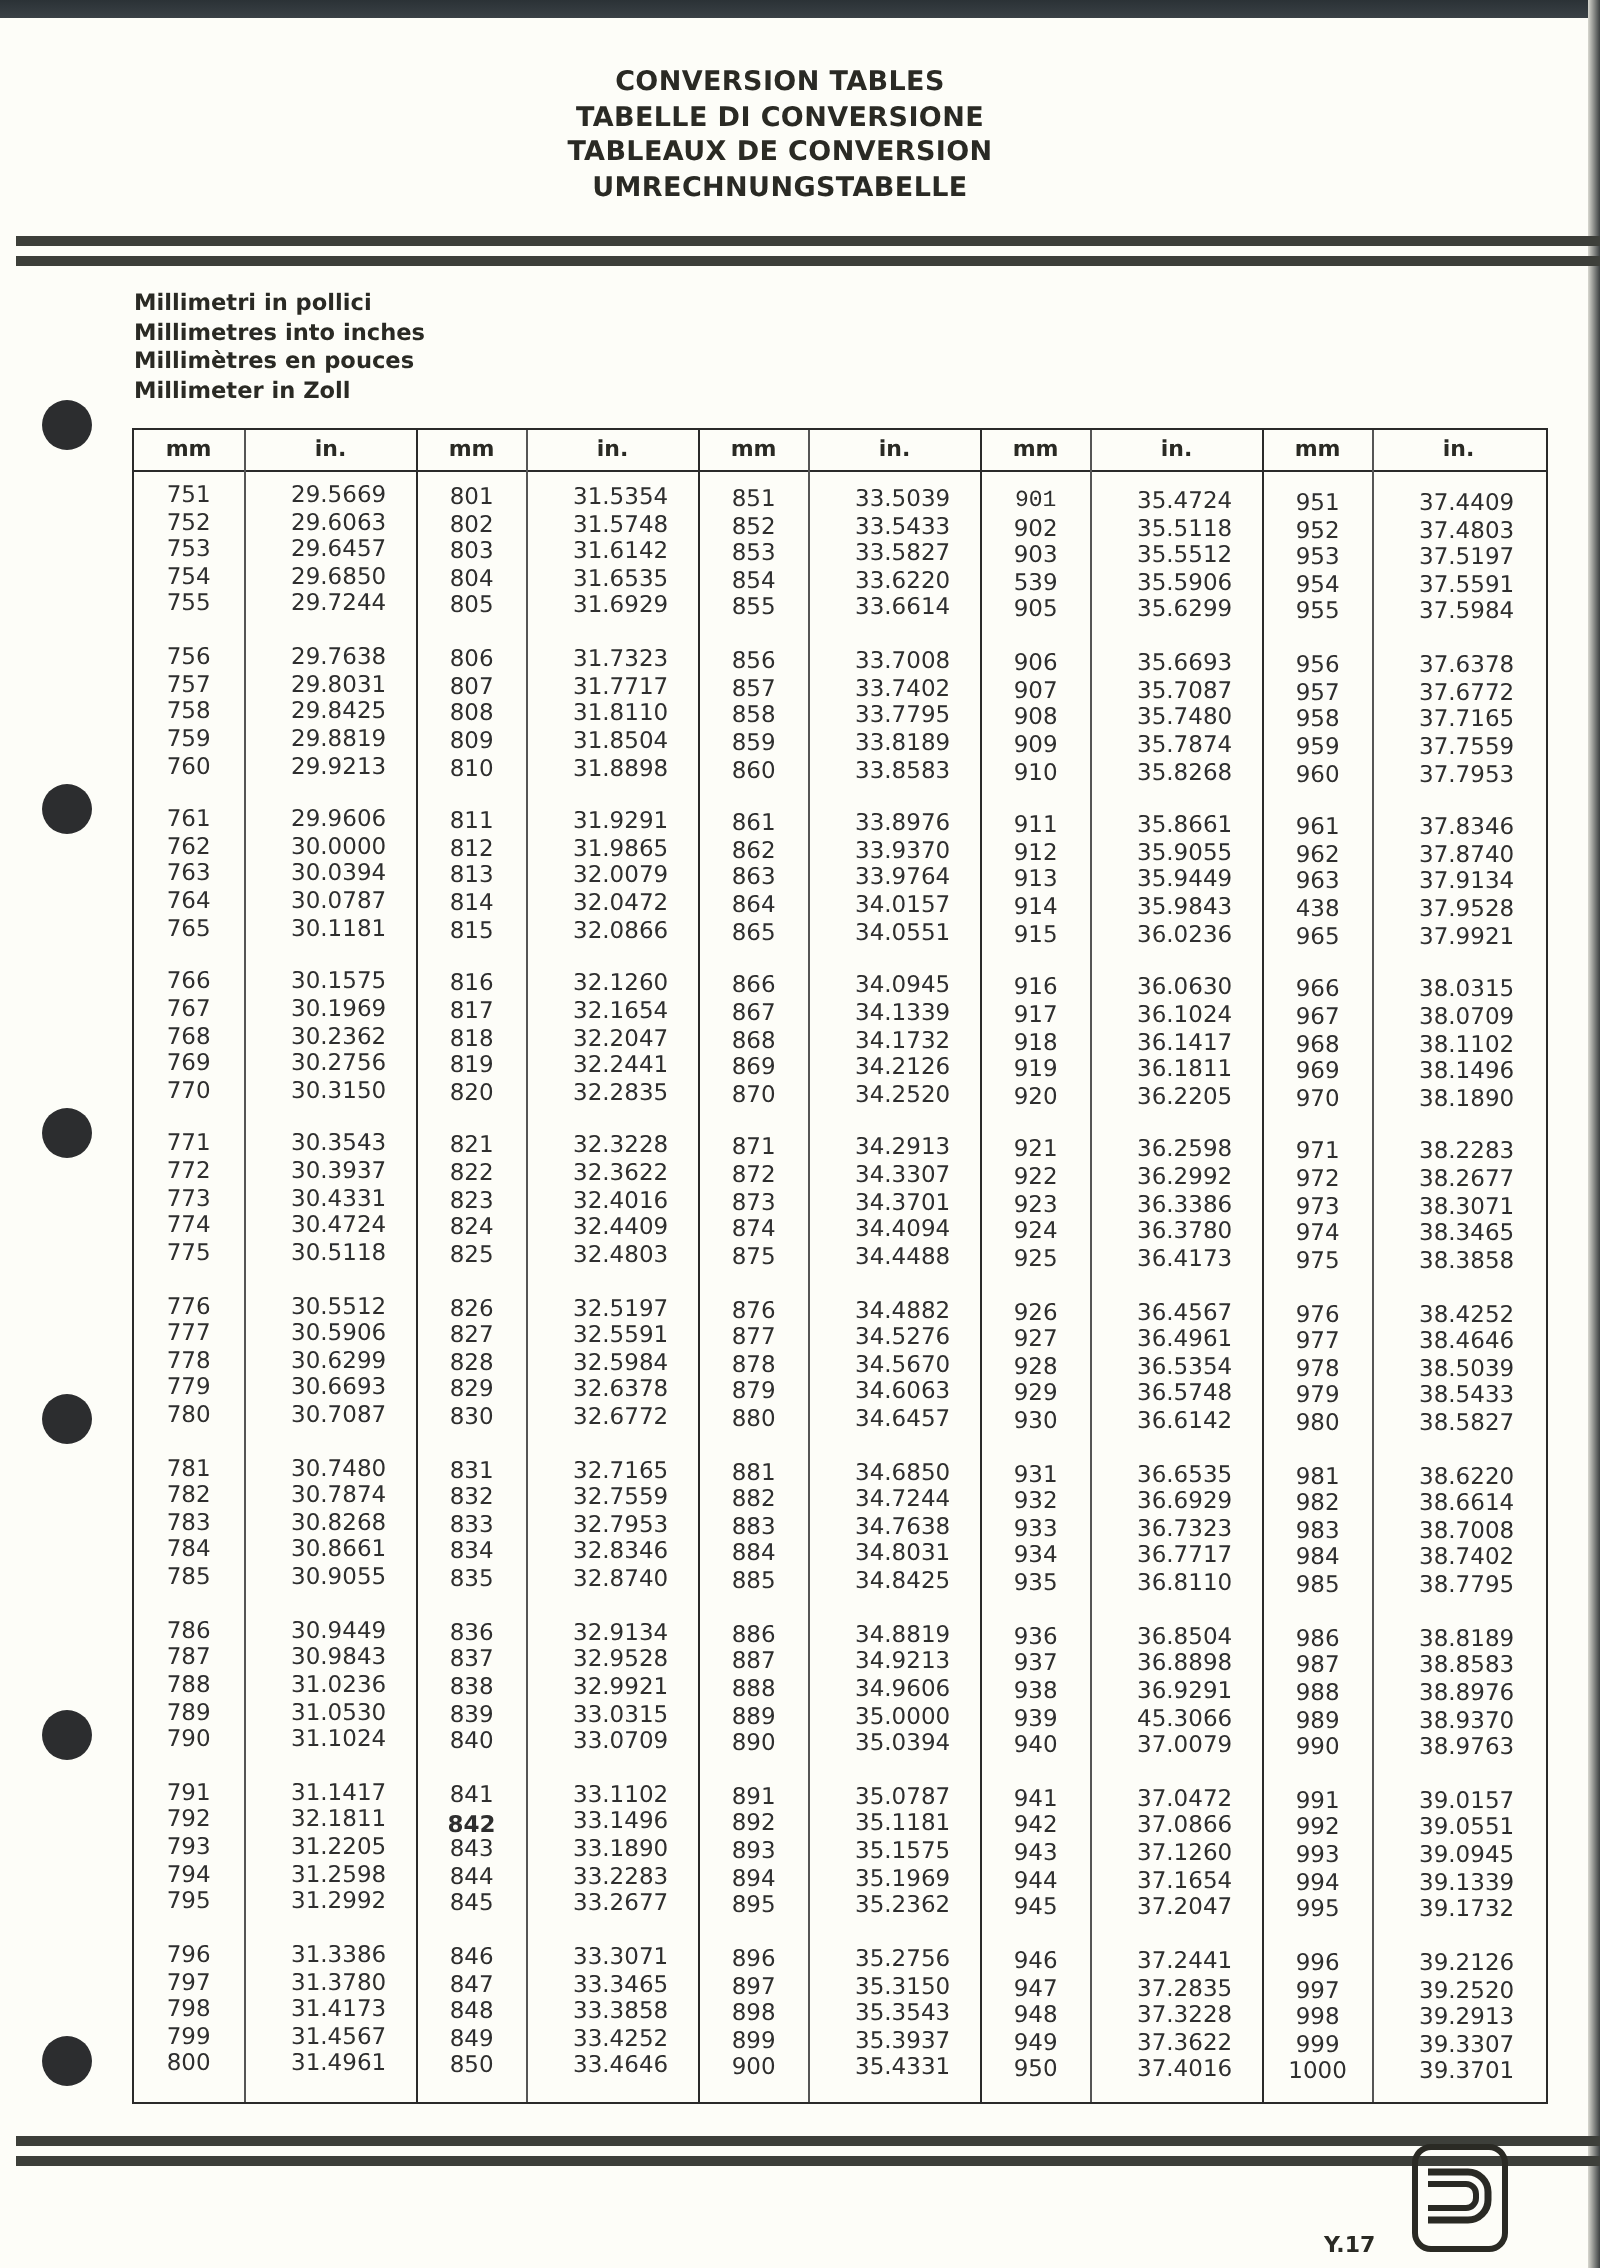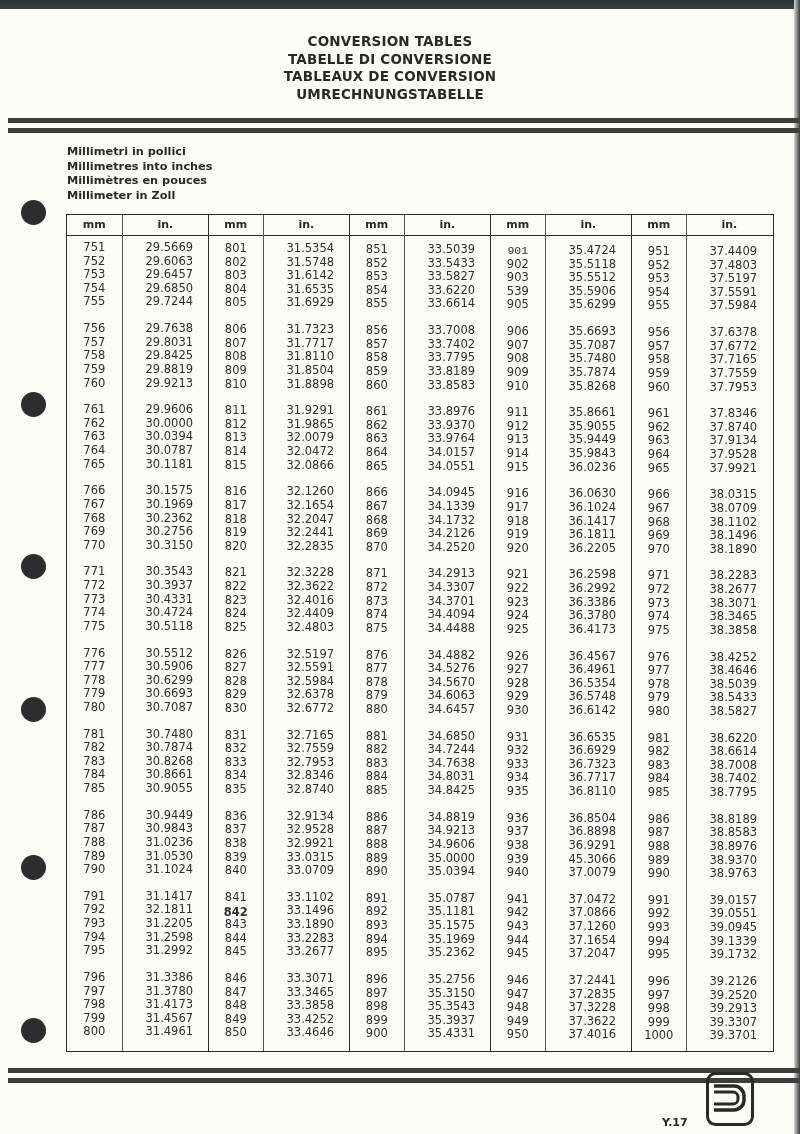--- a/index.html
+++ b/index.html
@@ -526,21 +526,21 @@
       <div class="cell" style="top: 70.8px;">954</div>
       <div class="cell" style="top: 84.4px;">955</div>
       <div class="cell" style="top: 111.1px;">956</div>
       <div class="cell" style="top: 124.7px;">957</div>
       <div class="cell" style="top: 138.3px;">958</div>
       <div class="cell" style="top: 151.9px;">959</div>
       <div class="cell" style="top: 165.5px;">960</div>
       <div class="cell" style="top: 192.2px;">961</div>
       <div class="cell" style="top: 205.8px;">962</div>
       <div class="cell" style="top: 219.4px;">963</div>
-      <div class="cell" style="top: 233px;">964</div>
+      <div class="cell" style="top: 233px;">438</div>
       <div class="cell" style="top: 246.6px;">965</div>
       <div class="cell" style="top: 273.3px;">966</div>
       <div class="cell" style="top: 286.9px;">967</div>
       <div class="cell" style="top: 300.5px;">968</div>
       <div class="cell" style="top: 314.1px;">969</div>
       <div class="cell" style="top: 327.7px;">970</div>
       <div class="cell" style="top: 354.4px;">971</div>
       <div class="cell" style="top: 368px;">972</div>
       <div class="cell" style="top: 381.6px;">973</div>
       <div class="cell" style="top: 395.2px;">974</div>

